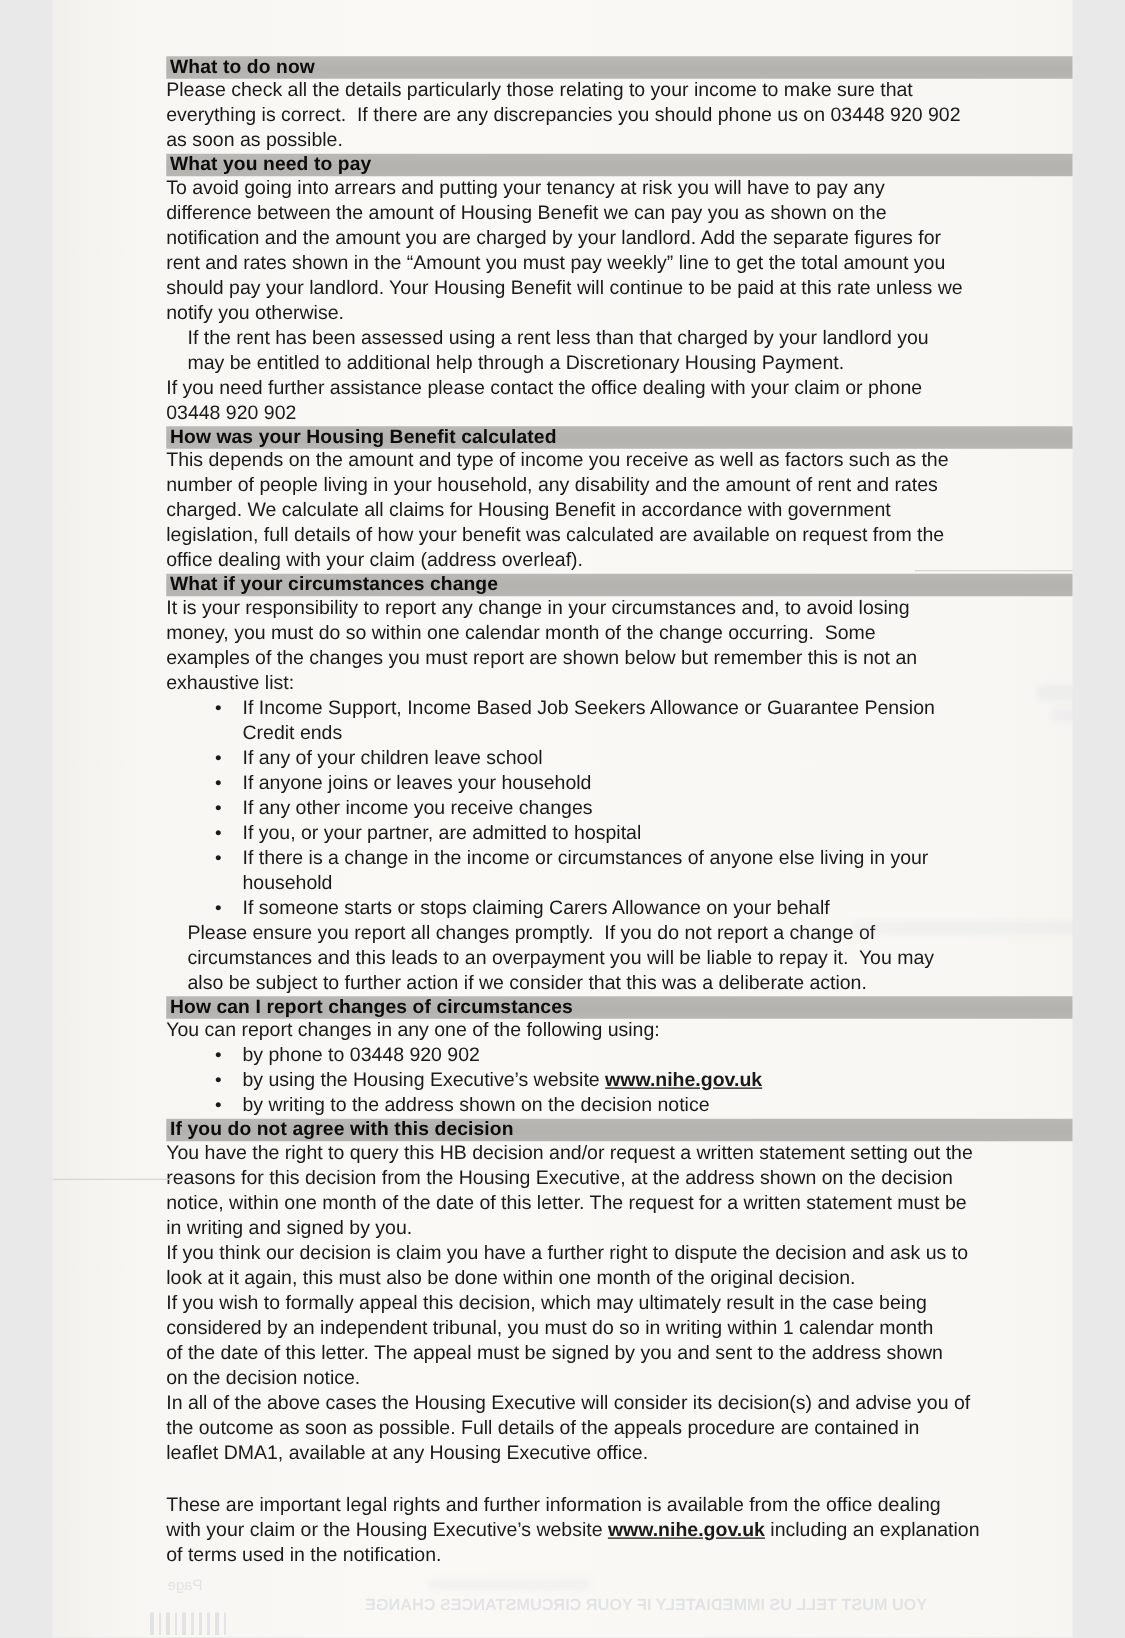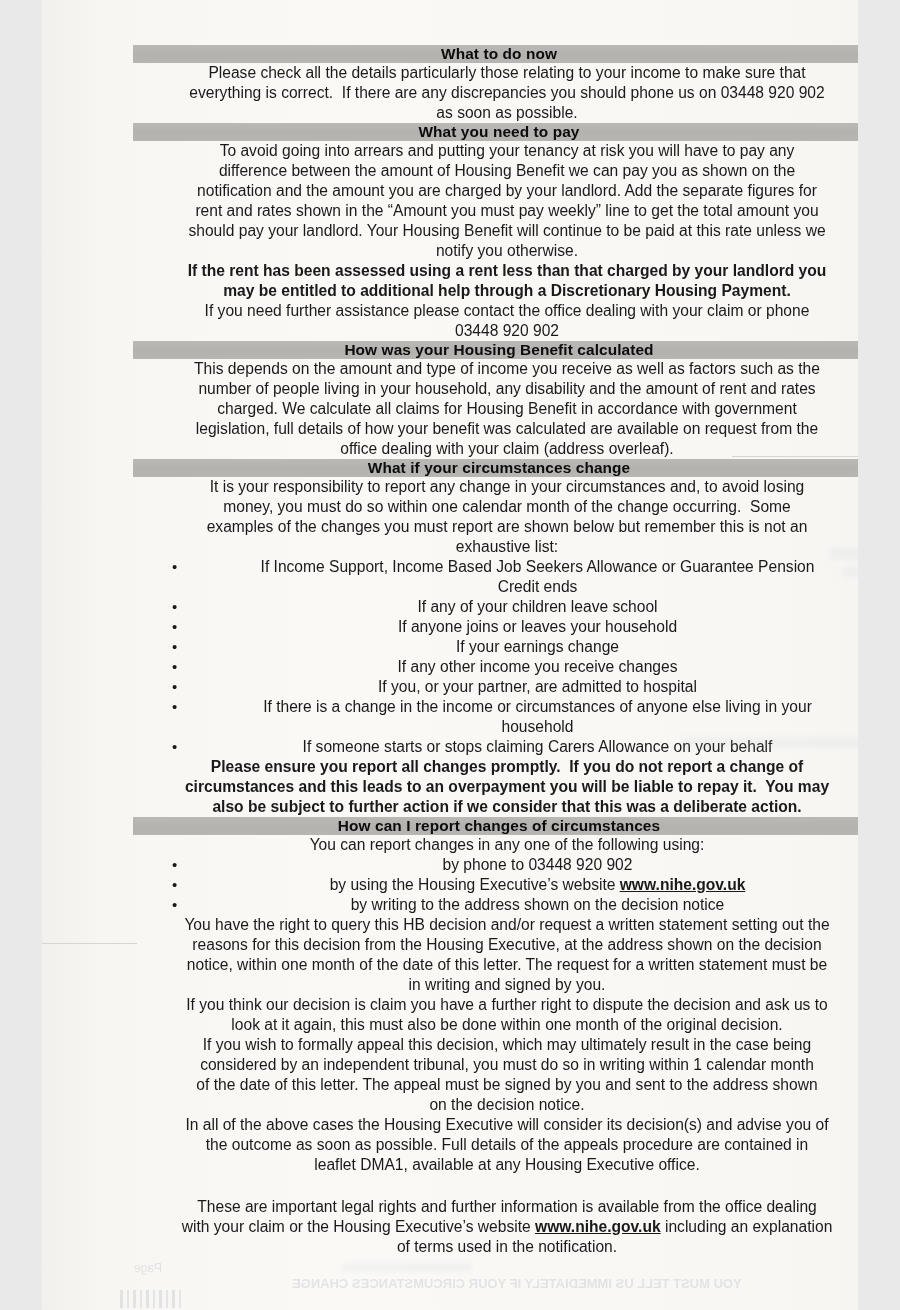--- a/index.html
+++ b/index.html
@@ -2,30 +2,29 @@
 <html><head>
 <meta charset="utf-8">
 <title>Scanned letter</title>
 <style>
   html,body{margin:0;padding:0;background:#e9e9e9;}
   .page{
     position:relative;width:816px;height:1310px;margin:0 auto;overflow:hidden;
     background:linear-gradient(90deg,#f1f0ed 0px,#f7f6f3 60px,#faf9f6 280px,#f8f7f4 730px,#f4f3f0 900px);
     font-family:"Liberation Sans","DejaVu Sans",sans-serif;
     color:#1a1a1a;
-    text-align:center;
   }
   .content{position:absolute;left:91px;top:45px;width:748px;font-size:15.6px;line-height:20px;}
   .heading{
     width:729px;height:18px;line-height:17px;box-sizing:border-box;padding-left:3px;
     background:linear-gradient(180deg,#bab9b6 0%,#b3b2af 55%,#b7b6b3 100%);
     font-weight:700;font-size:15.4px;color:#0c0c0c;letter-spacing:.1px;
   }
   .para{margin:0;white-space:pre-wrap;}
-  .para.bold{font-weight:700;}
+  .para.bold{font-weight:400;margin-left:17px;}
   .b{font-weight:400;}
   ul.bullets{margin:0;padding:0;list-style:none;}
   ul.bullets li{position:relative;padding-left:61px;white-space:pre-wrap;}
   ul.bullets li::before{content:"\2022";position:absolute;left:39px;top:0;font-size:15px;}
   .doc-link{color:inherit;text-decoration:underline;text-underline-offset:1px;cursor:pointer;font-weight:bold;}
   .frag{position:absolute;color:#6f7a95;opacity:.16;filter:blur(.6px);white-space:nowrap;}
   .frag.mir{transform:scaleX(-1);}
   .smudge{position:absolute;background:#a9b1c3;opacity:.10;filter:blur(2.5px);border-radius:2px;}
   .crease{position:absolute;height:1px;background:#d7d6d2;}
   .barmarks{
@@ -62,37 +61,37 @@
       <div class="heading">What if your circumstances change</div>
       <p class="para"><span>It is your responsibility to report any change in your circumstances and, to avoid losing
 money, you must do so within </span><span class="b">one calendar month</span><span> of the change occurring.  Some
 examples of the changes you must report are shown below but remember this is not an
 exhaustive list:</span></p>
       <ul class="bullets">
         <li><span>If Income Support, Income Based Job Seekers Allowance or Guarantee Pension
 Credit ends</span></li>
         <li><span>If any of your children leave school</span></li>
         <li><span>If anyone joins or leaves your household</span></li>
-        <li><span>If your earnings change</span></li>
         <li><span>If any other income you receive changes</span></li>
         <li><span>If you, or your partner, are admitted to hospital</span></li>
         <li><span>If there is a change in the income or circumstances of anyone else living in your
 household</span></li>
         <li><span>If someone starts or stops claiming Carers Allowance on your behalf</span></li>
       </ul>
       <p class="para bold"><span>Please ensure you report all changes promptly.  If you do not report a change of
 circumstances and this leads to an overpayment you will be liable to repay it.  You may
 also be subject to further action if we consider that this was a deliberate action.</span></p>
       <div class="heading">How can I report changes of circumstances</div>
       <p class="para"><span>You can report changes in any one of the following using:</span></p>
       <ul class="bullets">
         <li><span>by phone to </span><span class="b">03448 920 902</span></li>
         <li><span>by using the Housing Executive’s website </span><a class="doc-link">www.nihe.gov.uk</a></li>
         <li><span>by writing to the address shown on the decision notice</span></li>
       </ul>
+      <div class="heading">If you do not agree with this decision</div>
       <p class="para"><span>You have the right to query this HB decision and/or request a written statement setting out the
 reasons for this decision from the Housing Executive, at the address shown on the decision
 notice, within </span><span class="b">one month</span><span> of the date of this letter. The request for a written statement must be
 in writing and signed by you.</span></p>
       <p class="para"><span>If you think our decision is claim you have a further right to dispute the decision and ask us to
 look at it again, this must also be done within </span><span class="b">one month</span><span> of the original decision.</span></p>
       <p class="para"><span>If you wish to formally appeal this decision, which may ultimately result in the case being
 considered by an independent tribunal, you must do so </span><span class="b">in writing within 1 calendar month
 of the date of this letter.</span><span> The appeal must be signed by you and sent to the address shown
 on the decision notice.</span></p>

